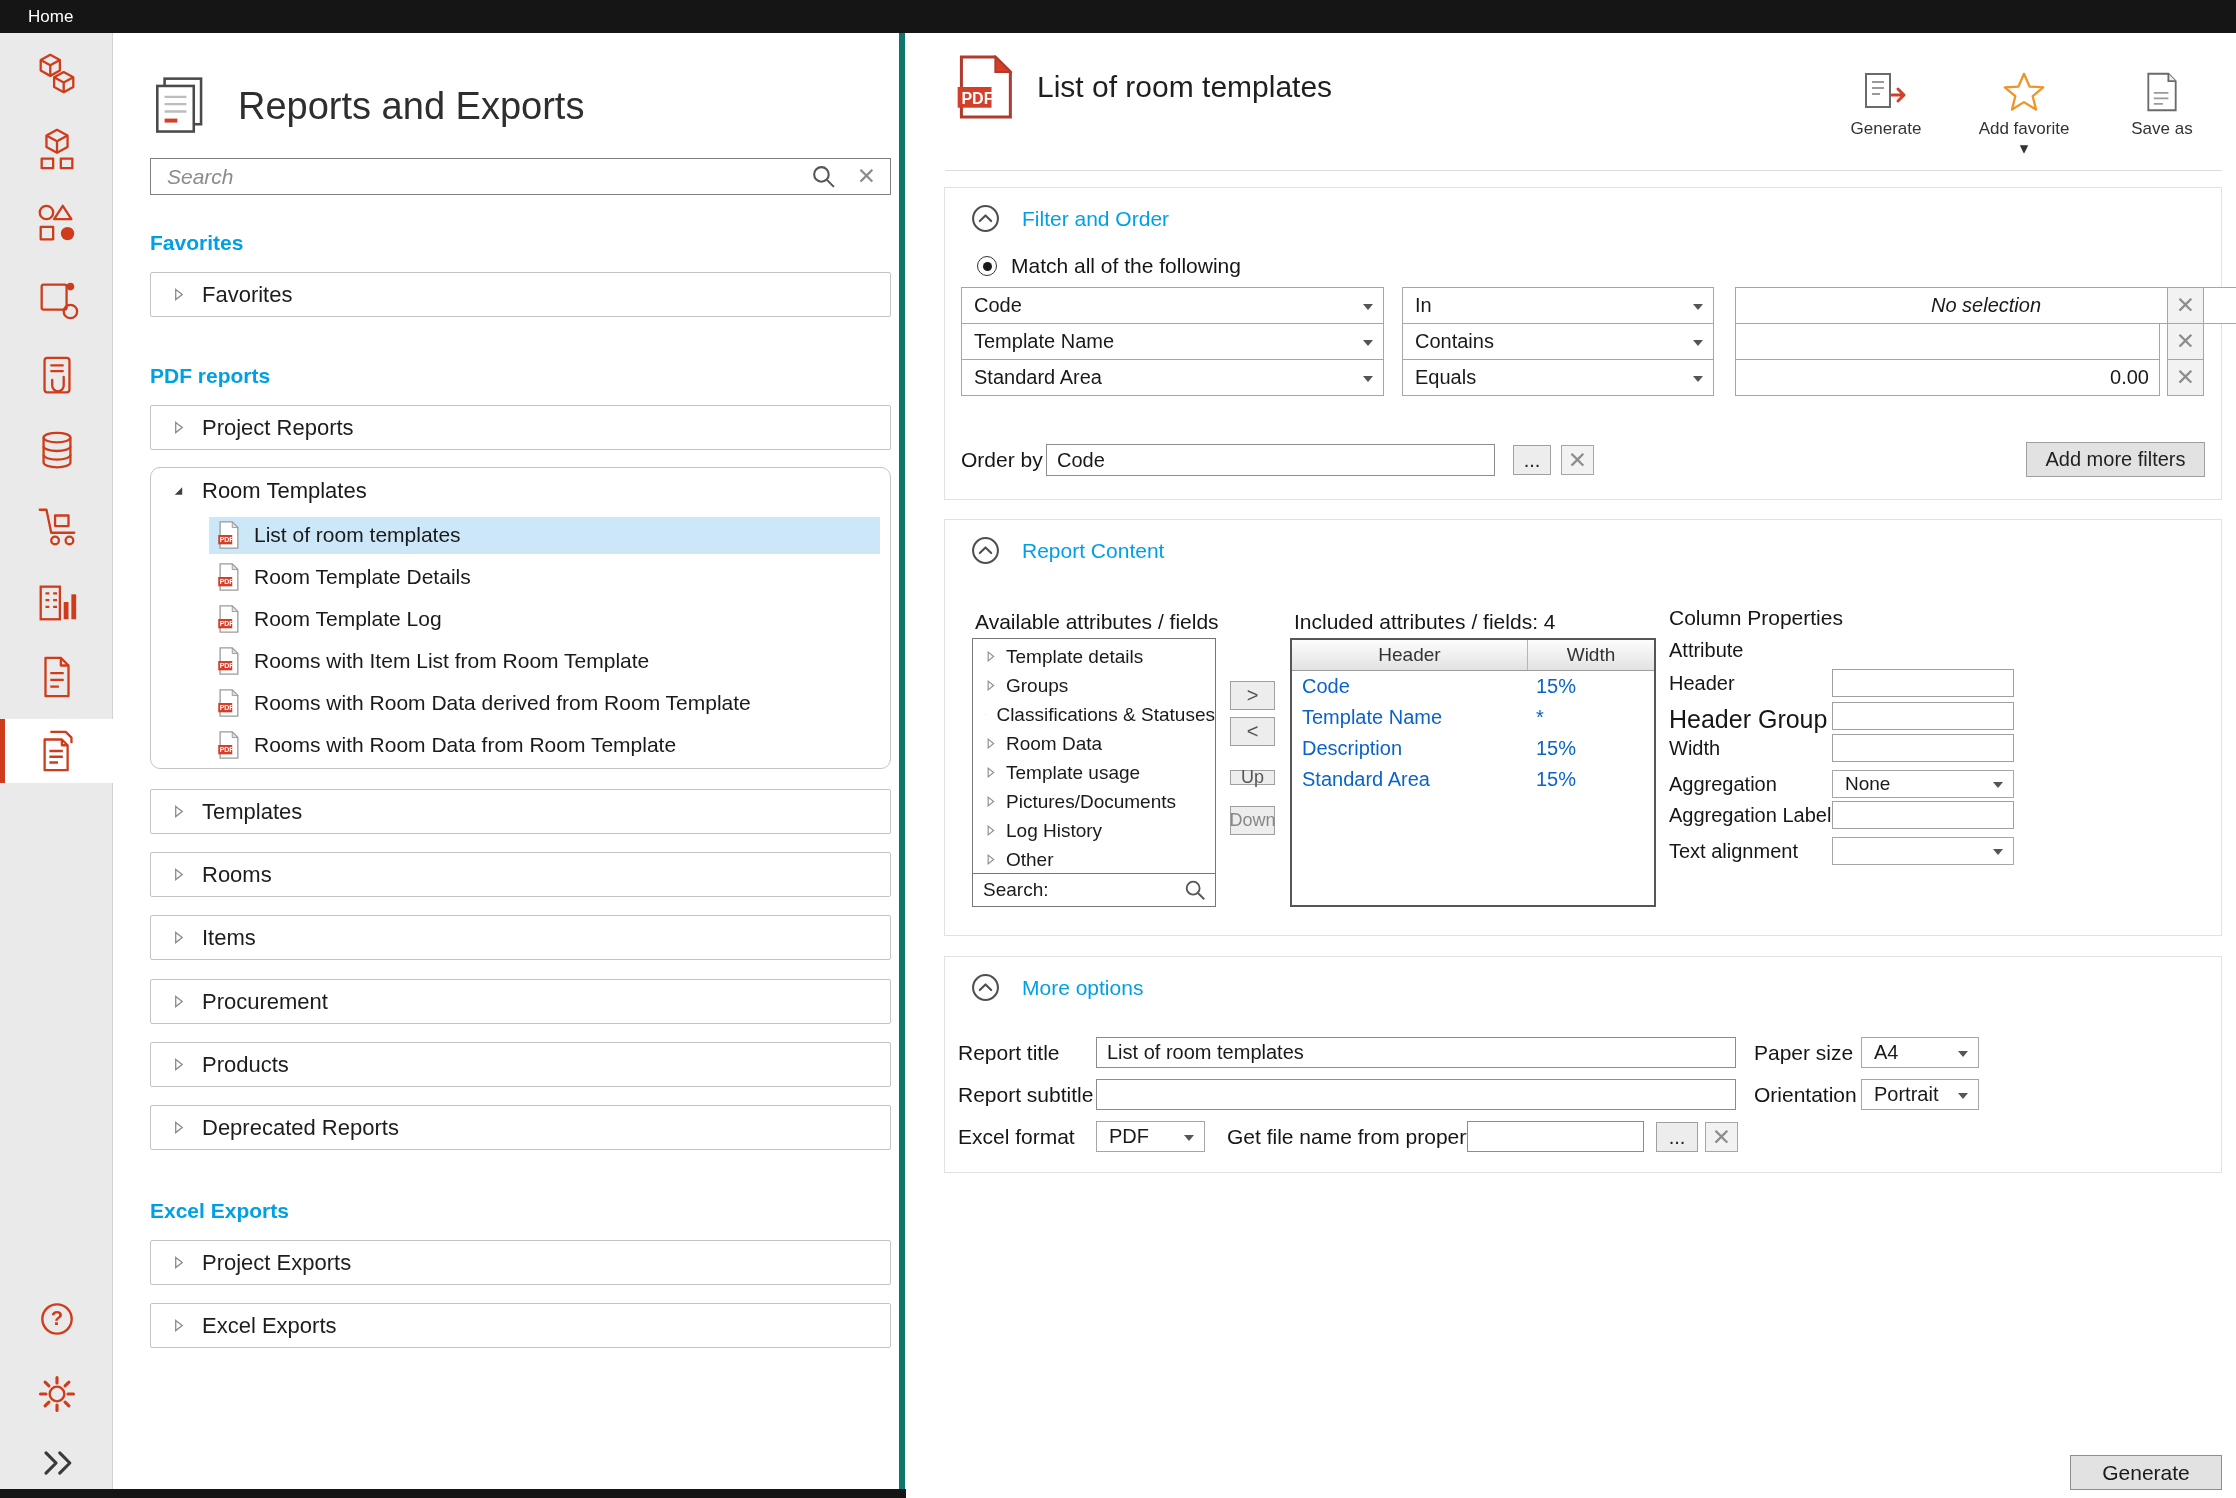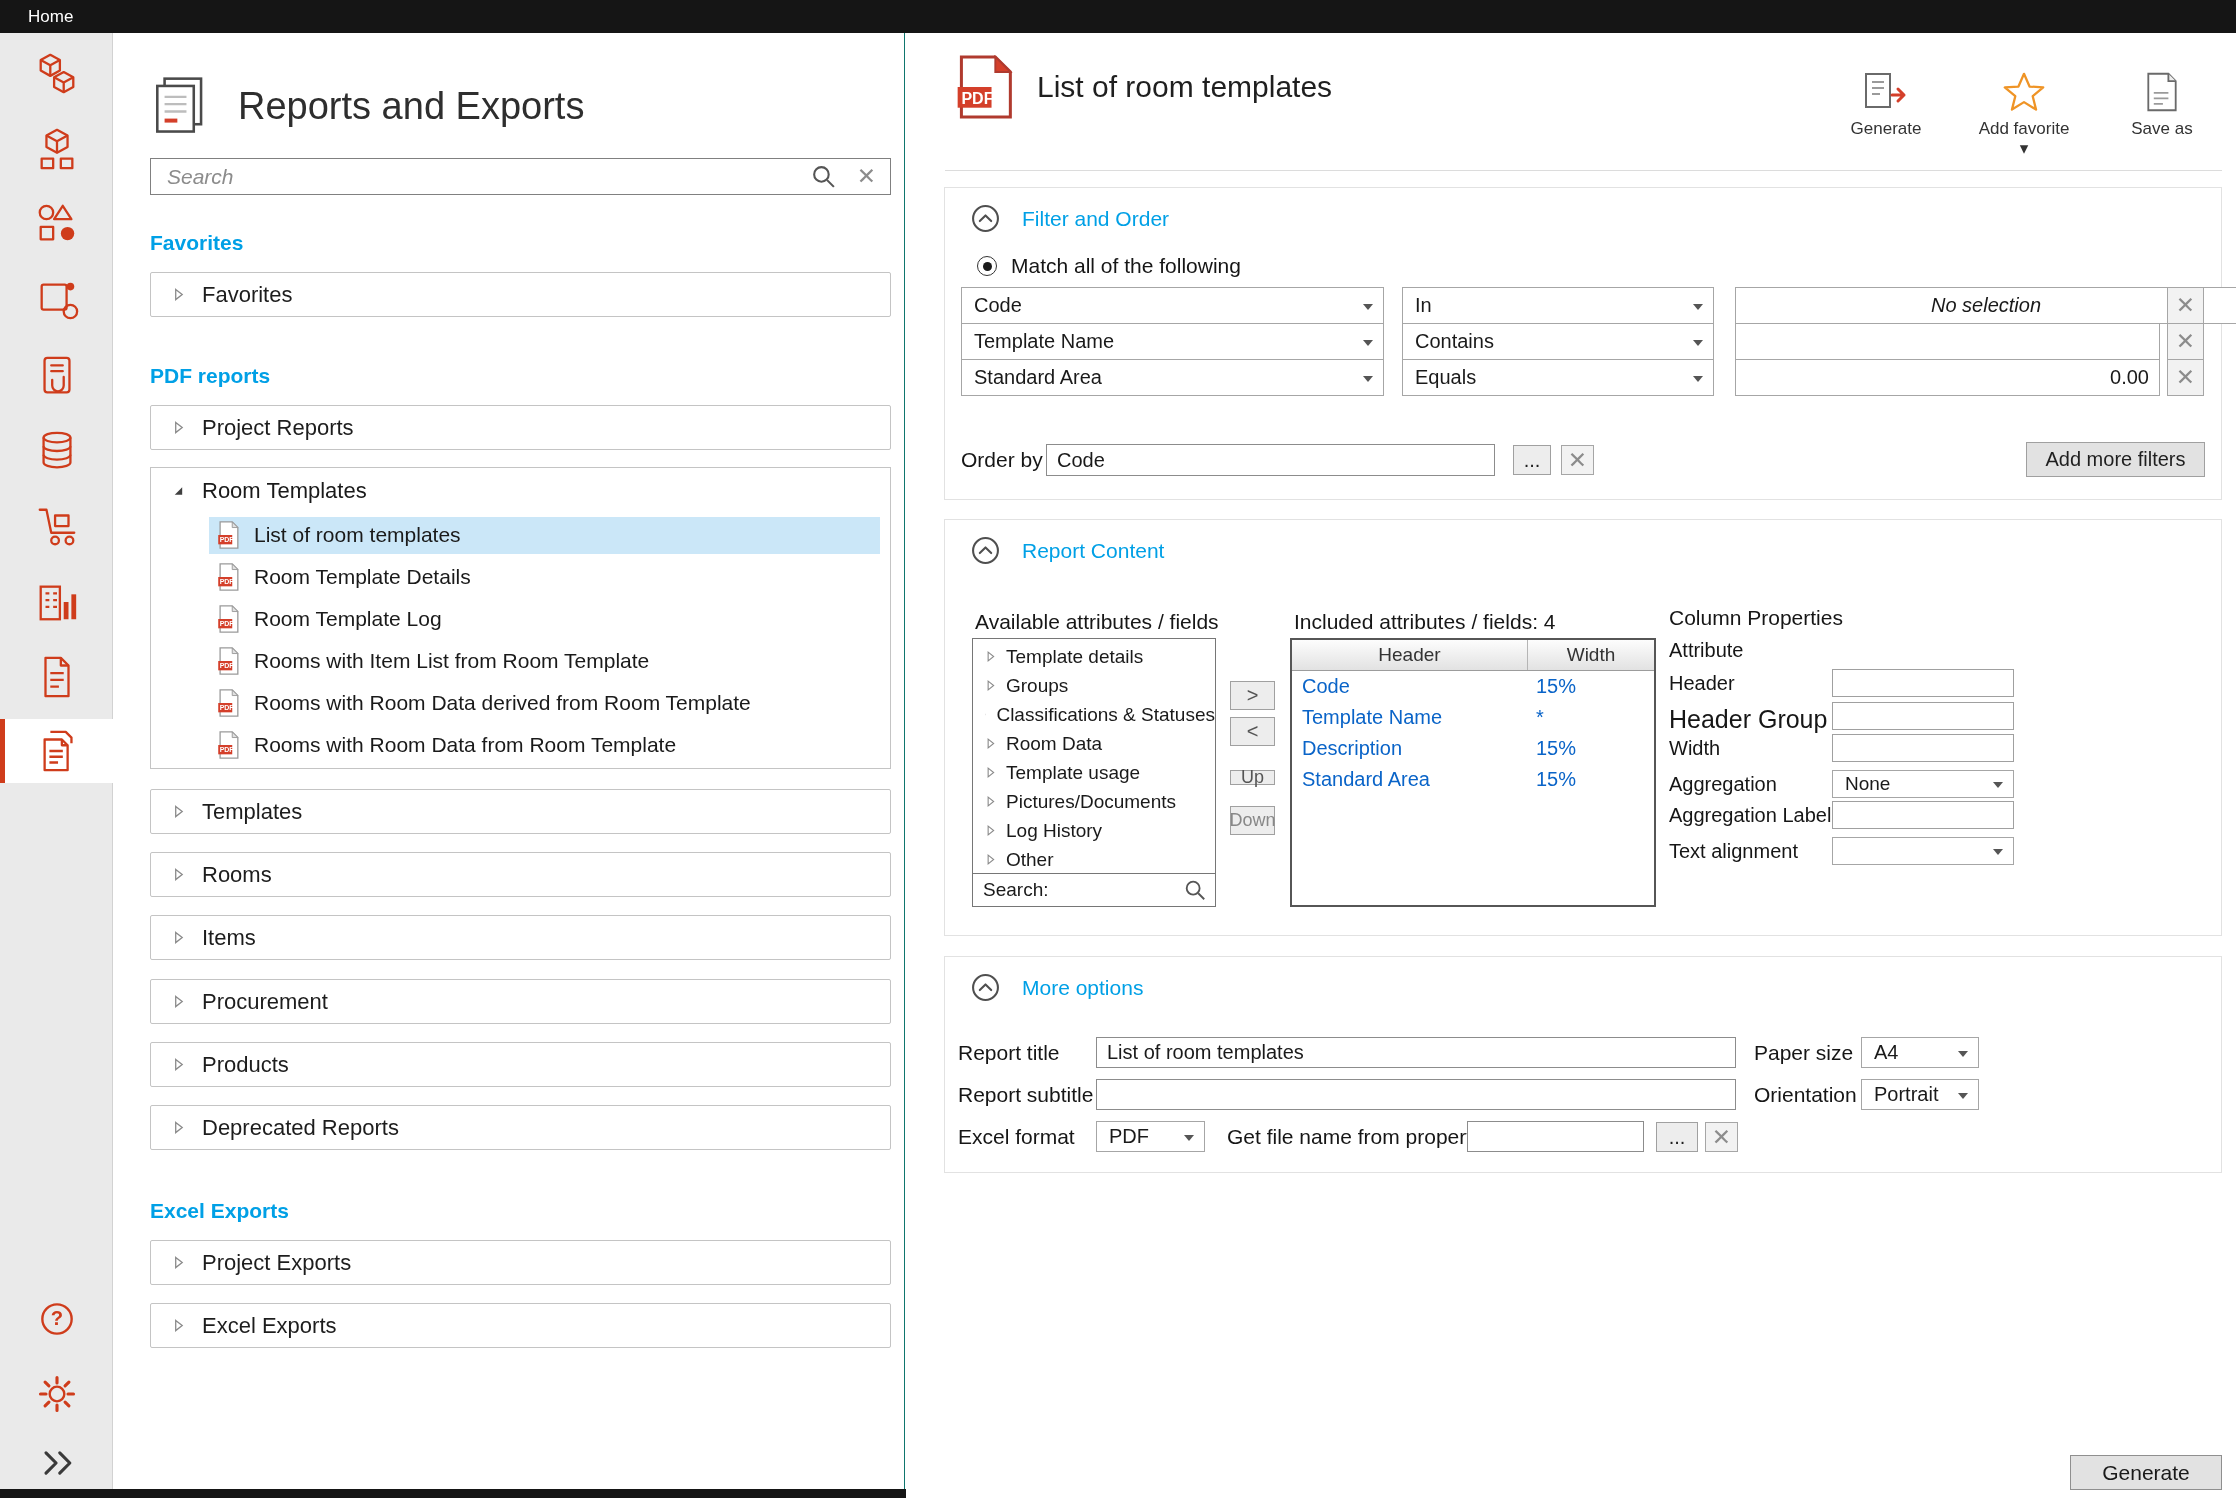--- a/index.html
+++ b/index.html
@@ -6,30 +6,30 @@
   .page{position:relative;width:2236px;height:1498px;overflow:hidden;background:#fff;
         font-family:"Liberation Sans",sans-serif;color:#1a1a1a;}
   
   .topbar{position:absolute;left:0;top:0;width:2236px;height:33px;background:#151515;display:flex;align-items:center;}
   .topbar .home{color:#fff;font-size:17px;margin-left:28px;}
   
   .iconbar{position:absolute;left:0;top:33px;width:113px;height:1456px;background:#eaeaea;border-right:1px solid #d2d2d2;box-sizing:border-box;}
   .islot{position:absolute;left:0;width:113px;height:64px;display:flex;align-items:center;justify-content:center;cursor:pointer;box-sizing:border-box;}
   .islot.selected{background:#fff;border-left:5px solid #cf3c1b;}
   
-  .leftpanel{position:absolute;left:113px;top:33px;width:792px;height:1456px;background:#fff;border-right:1px solid #0f766e;box-sizing:border-box;}
+  .leftpanel{position:absolute;left:113px;top:33px;width:792px;height:1456px;background:#fff;border-right:6px solid #0f766e;box-sizing:border-box;}
   .lp-header{position:absolute;left:37px;top:42px;display:flex;align-items:center;gap:26px;}
   .lp-title{font-size:38px;color:#2e2e2e;}
   .lp-search{position:absolute;left:37px;top:125px;width:741px;height:37px;border:1px solid #808080;box-sizing:border-box;display:flex;align-items:center;padding:0 14px;gap:20px;}
   .lp-search input{flex:1;border:none;outline:none;font-size:21px;font-family:inherit;color:#333;}
   .lp-search input::placeholder{font-style:italic;color:#8c8c8c;}
   .bluehead{position:absolute;left:37px;font-size:21px;font-weight:bold;color:#00a0e6;}
   .lp-box{position:absolute;left:37px;width:741px;height:45px;border:1px solid #c4c4c4;border-radius:2px;box-sizing:border-box;
           display:flex;align-items:center;padding-left:21px;gap:17px;font-size:22px;color:#1d1d1d;cursor:pointer;background:#fff;}
-  .lp-roombox{position:absolute;left:37px;top:434px;width:741px;height:302px;border:1px solid #c4c4c4;border-radius:0;box-sizing:border-box;background:#fff;}
+  .lp-roombox{position:absolute;left:37px;top:434px;width:741px;height:302px;border:1px solid #c4c4c4;border-radius:10px;box-sizing:border-box;background:#fff;}
   .rt-head{height:46px;display:flex;align-items:center;padding-left:21px;gap:17px;font-size:22px;cursor:pointer;}
   .rt-item{height:42px;display:flex;align-items:center;cursor:pointer;}
   .rt-row{margin:0 10px 0 58px;flex:1;height:37px;display:flex;align-items:center;gap:14px;padding-left:8px;}
   .rt-row.selected{background:#cbe7f8;}
   .rt-label{font-size:21px;color:#1a1a1a;white-space:nowrap;}
   .closeglyph{font-size:23px;color:#8c8c8c;line-height:1;cursor:pointer;}
   .bottomstrip{position:absolute;left:0;bottom:0;width:906px;height:9px;background:#151515;}
   
   .main{position:absolute;left:906px;top:33px;width:1330px;height:1465px;background:#fff;}
   .main-header{position:absolute;left:49px;top:22px;display:flex;align-items:center;gap:24px;}

